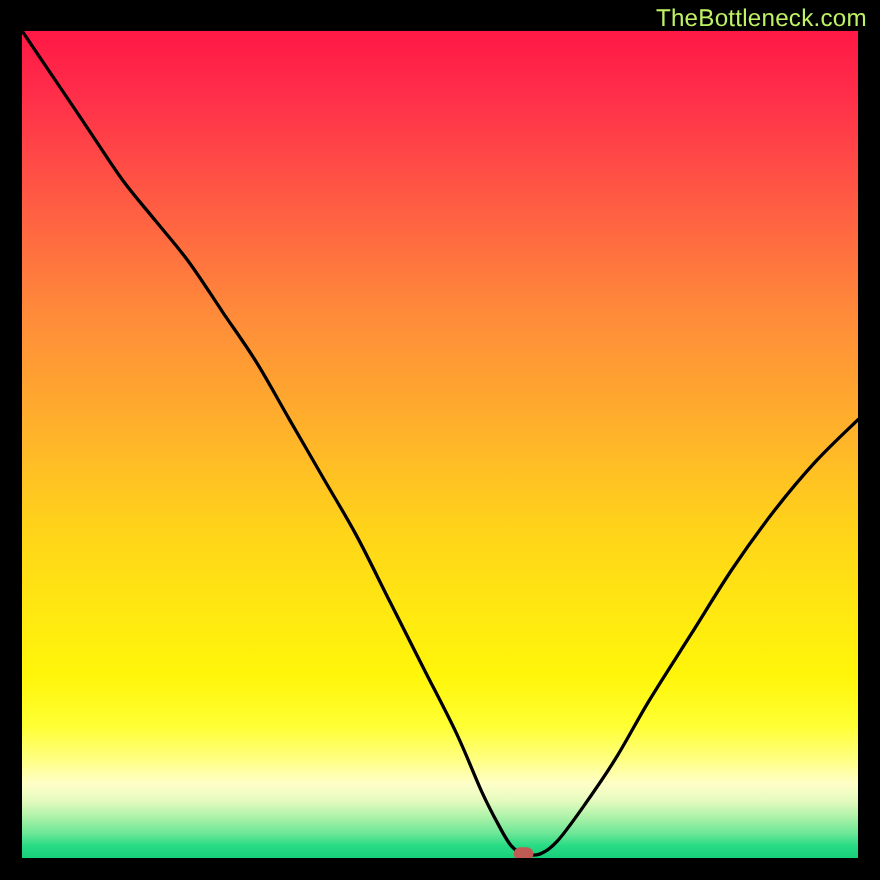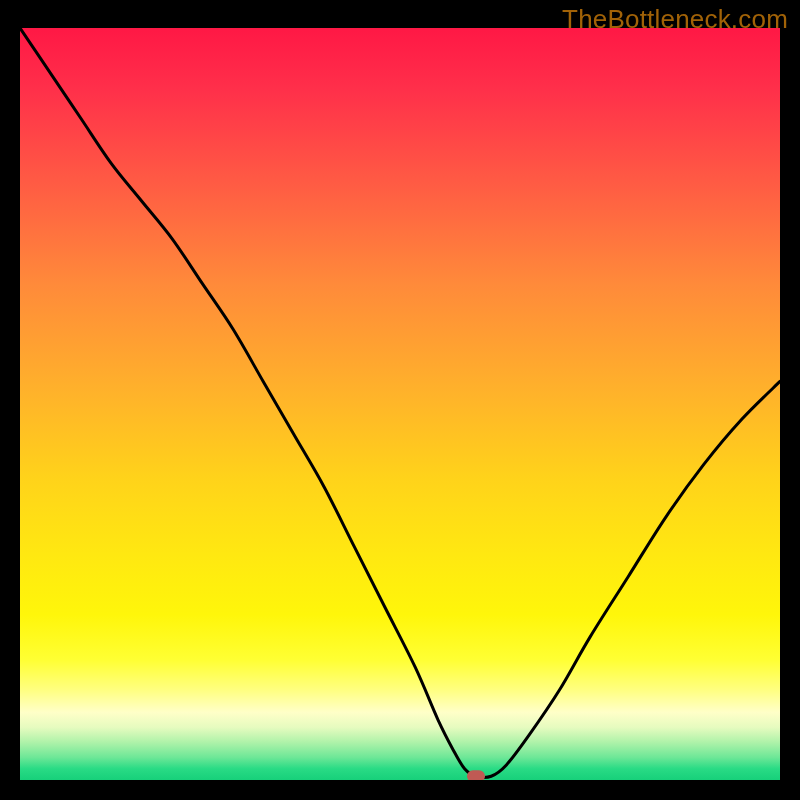--- a/index.html
+++ b/index.html
@@ -14,22 +14,22 @@
   .frame {
     position: relative;
     width: 800px;
     height: 800px;
     background: #000;
   }
   .watermark {
     position: absolute;
     top: 4px;
     right: 12px;
-    color: #a16207;
-    font-size: 26px;
+    color: #bef264;
+    font-size: 22px;
     font-weight: 500;
     letter-spacing: 0.2px;
     z-index: 10;
   }
   .plot-area {
     position: absolute;
     left: 20px;
     top: 28px;
     width: 760px;
     height: 752px;

